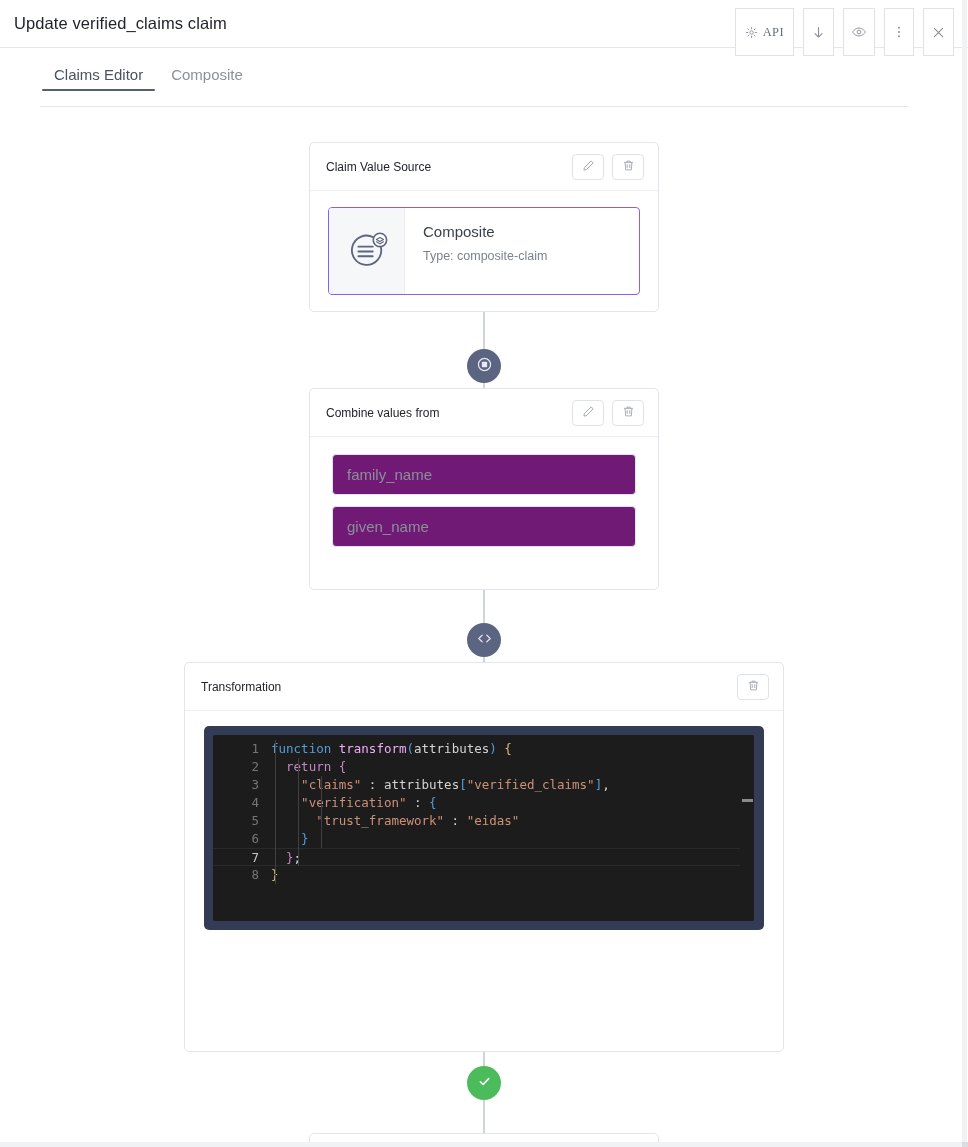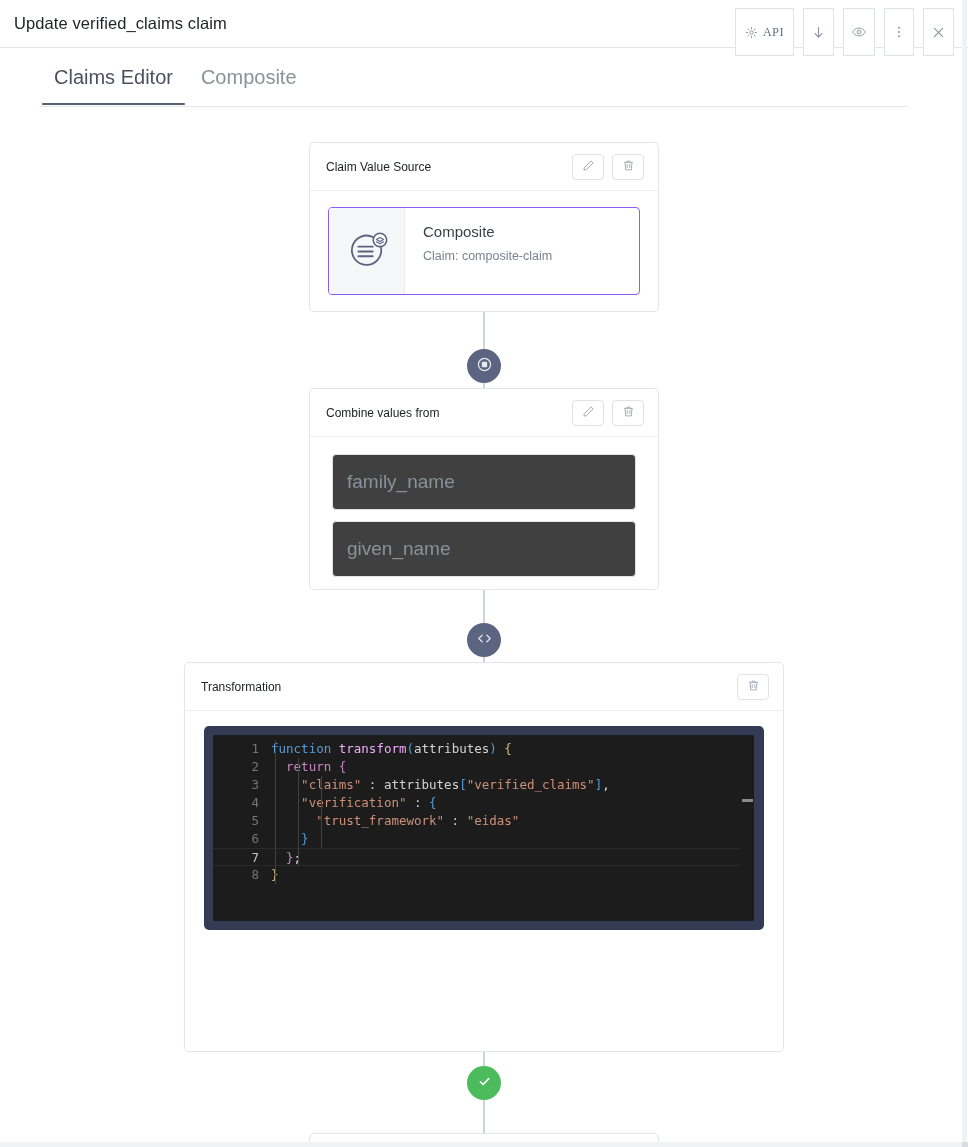--- a/index.html
+++ b/index.html
@@ -47,22 +47,22 @@
   .tb-btn svg { display: block; }
 
   
   .tabs {
     position: absolute; left: 40px; top: 66px;
     width: 868px; height: 41px;
     border-bottom: 1px solid #e4e6ea;
     display: flex; align-items: flex-start; gap: 0;
   }
   .tab {
-    font-size: 20px;
-    padding: 0 14px 15px 14px;
+    font-size: 15px;
+    padding: 0 14px 7px 14px;
     color: #8b9099;
     cursor: pointer;
     position: relative;
     white-space: nowrap;
   }
   .tab.active { color: #4a5160; }
   .tab.active::after {
     content: "";
     position: absolute; left: 2px; right: 2px; bottom: -1px;
     height: 2.5px; background: #555f72; border-radius: 1px;
@@ -124,26 +124,26 @@
     color: #5b6480;
   }
   .tile-text { padding: 15px 0 0 18px; }
   .tile-name { font-size: 15px; color: #3a3f4a; margin-bottom: 9px; }
   .tile-type { font-size: 12.5px; color: #7c828e; }
 
   
   #card-combine { left: 309px; top: 281px; width: 350px; height: 202px; }
   .combine-body { padding: 17px 22px 0 22px; display: flex; flex-direction: column; gap: 11px; }
   .text-input {
-    height: 56px;
+    height: 41px;
     border: 1px solid #e0e3e8; border-radius: 4px;
-    background: #404040;
+    background: #701a75;
     display: flex; align-items: center;
     padding: 0 14px;
-    font-size: 19px;
+    font-size: 15px;
     color: #8b9099;
     font-family: "Liberation Sans", sans-serif;
     width: 100%;
   }
 
   
   #card-transform { left: 184px; top: 555px; width: 600px; height: 390px; }
   .transform-body { padding: 15px 19px 19px 19px; }
   .editor-frame {
     background: #333c54;
@@ -300,21 +300,21 @@
           <svg width="46" height="46" viewBox="0 0 48 48" fill="none" stroke="#5b6480" stroke-width="1.9" stroke-linecap="round">
             <path d="M30.6 9.6A15.3 15.3 0 1 0 38.6 20.4"></path>
             <path d="M15 19.5h15M15 24.5h15M15 29.5h15"></path>
             <circle cx="37.5" cy="12.5" r="7" fill="#ffffff" stroke="#5b6480" stroke-width="1.7"></circle>
             <path d="M33.8 12.0l3.7-2.1 3.7 2.1-3.7 2.1z" stroke-width="1.2" stroke-linejoin="round"></path>
             <path d="M33.8 14.4l3.7 2.1 3.7-2.1" stroke-width="1.2" stroke-linejoin="round"></path>
           </svg>
         </div>
         <div class="tile-text">
           <div class="tile-name">Composite</div>
-          <div class="tile-type">Claim: composite-claim</div>
+          <div class="tile-type">Type: composite-claim</div>
         </div>
       </div>
     </div>
   </div>
 
   <div class="node-badge slate" style="top:242px;">
     <span>
       <svg width="19" height="19" viewBox="0 0 20 20" fill="none" stroke="#e7eaf2" stroke-width="1.3">
         <circle cx="10" cy="10" r="6.4"></circle>
         <rect x="7.2" y="7.2" width="5.6" height="5.6" rx="0.8" fill="#e7eaf2" stroke="none"></rect>

